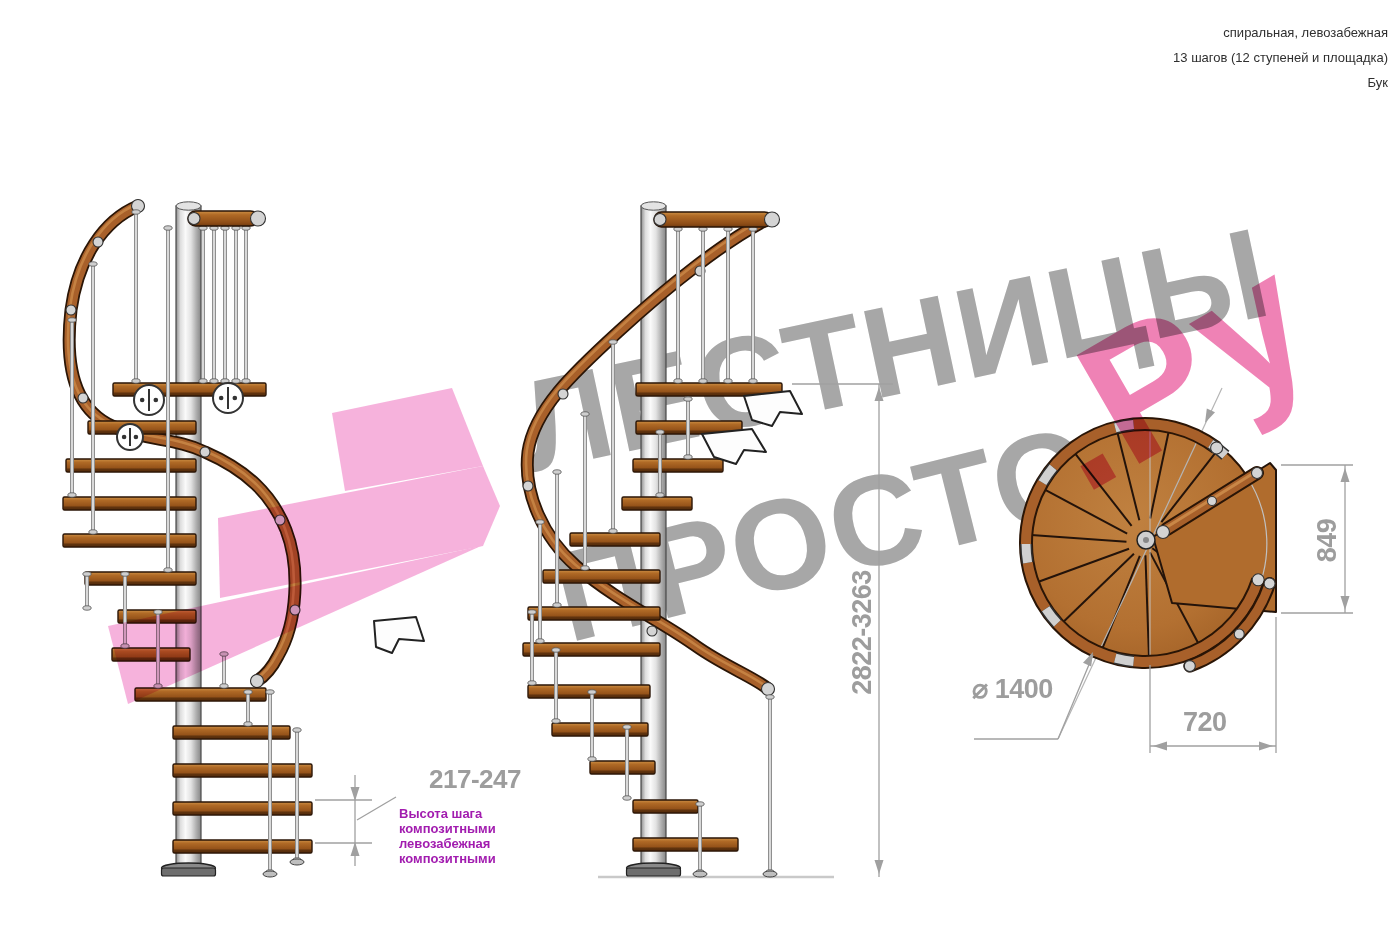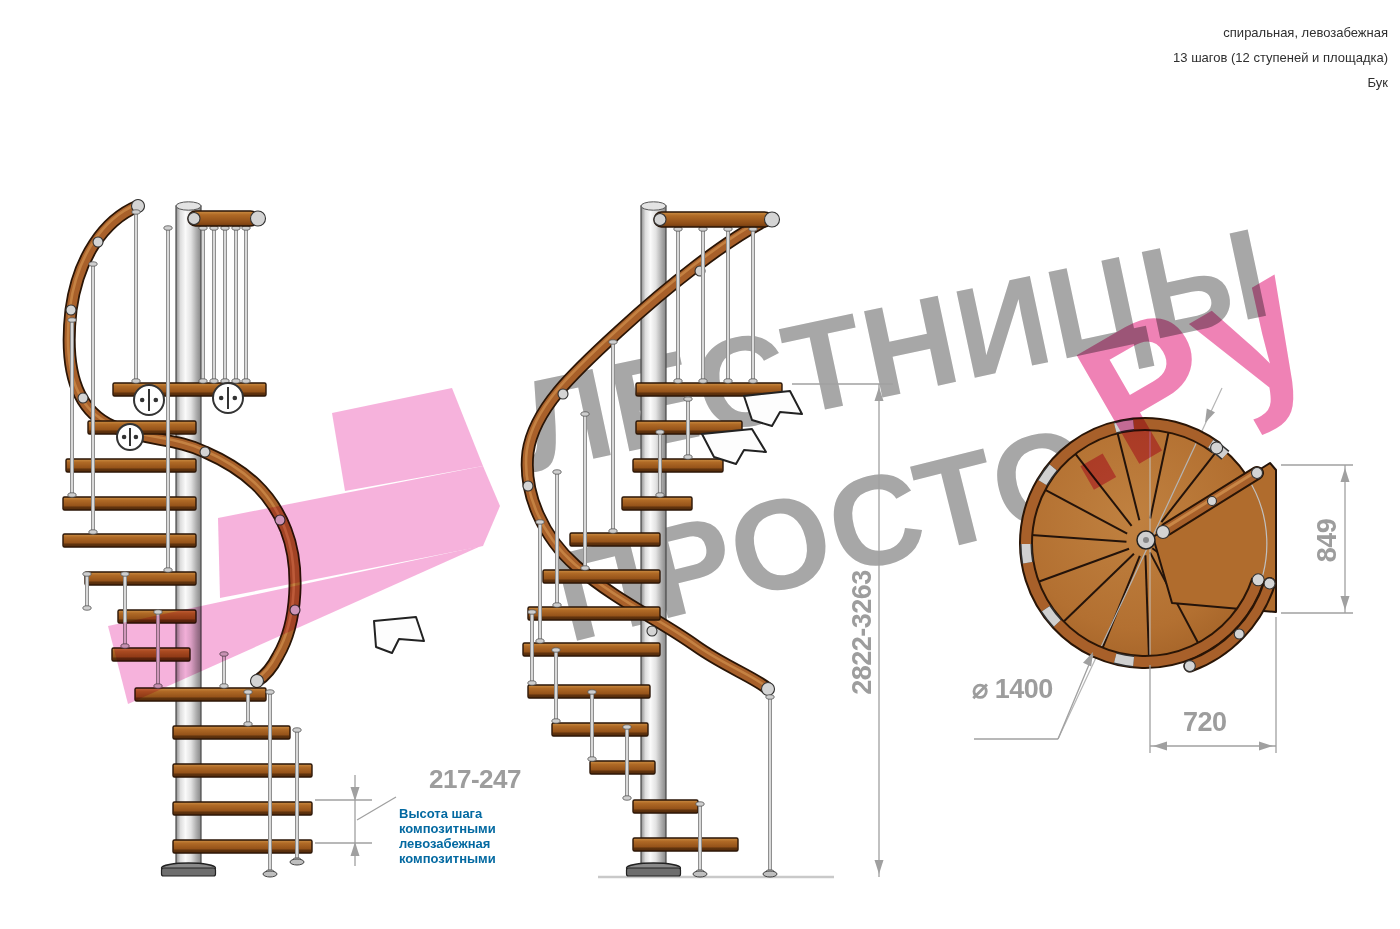--- a/index.html
+++ b/index.html
@@ -21,21 +21,21 @@
           font-size:13px;line-height:25px;z-index:4;}
   
   .dim{position:absolute;color:#9d9d9d;font-weight:bold;font-size:27px;white-space:nowrap;
        letter-spacing:-0.5px;z-index:4;}
   .rot{transform:rotate(-90deg);transform-origin:center center;text-align:center;}
   #dim-total{left:792px;top:617px;width:140px;}
   #dim-849{left:1287px;top:525px;width:80px;}
   #dim-720{left:1183px;top:707px;}
   #dim-diam{left:972px;top:673px;font-weight:bold;}
   #dim-step{left:384px;top:764px;font-size:26px;margin-left:45px;}
-  #note{position:absolute;left:399px;top:806px;color:#0369a1;font-size:13px;line-height:15px;
+  #note{position:absolute;left:399px;top:806px;color:#a21caf;font-size:13px;line-height:15px;
         font-weight:bold;z-index:4;}
 </style>
 </head>
 <body>
 
 <div id="stage">
 
   <div class="wm" id="wm1">ЛЕСТНИЦЫ</div>
   <div class="wm" id="wm2">ПРОСТО</div>
 

